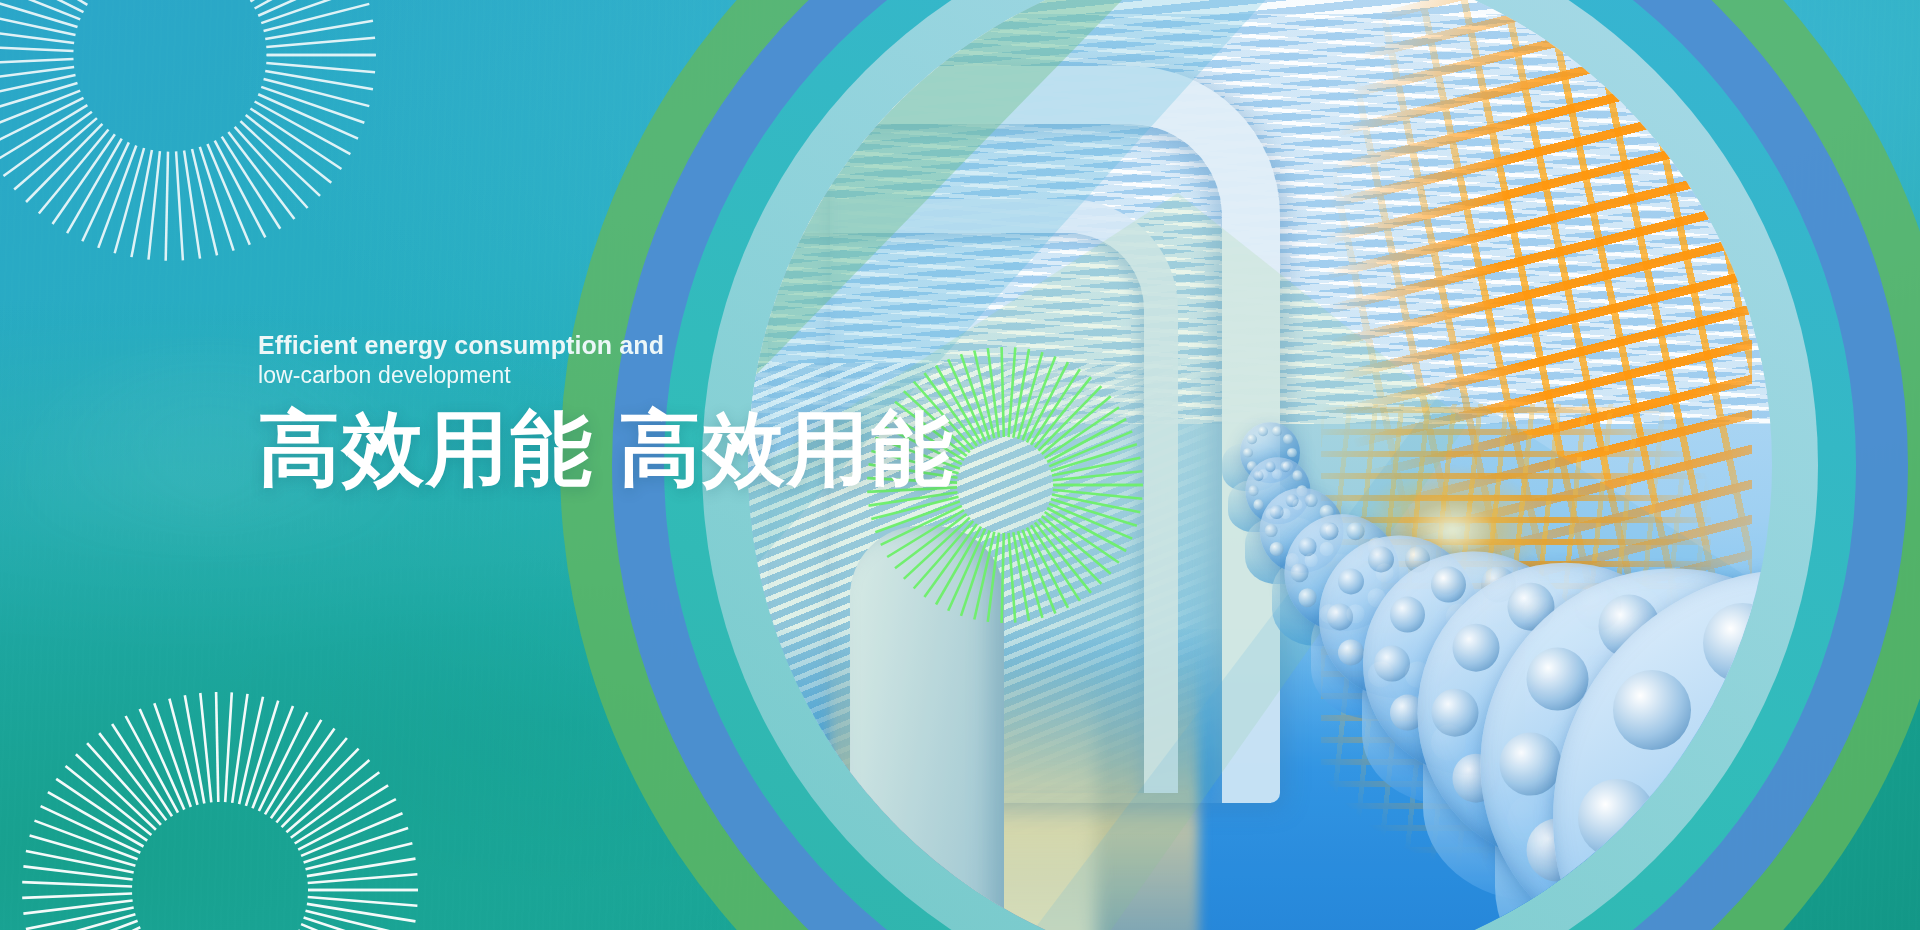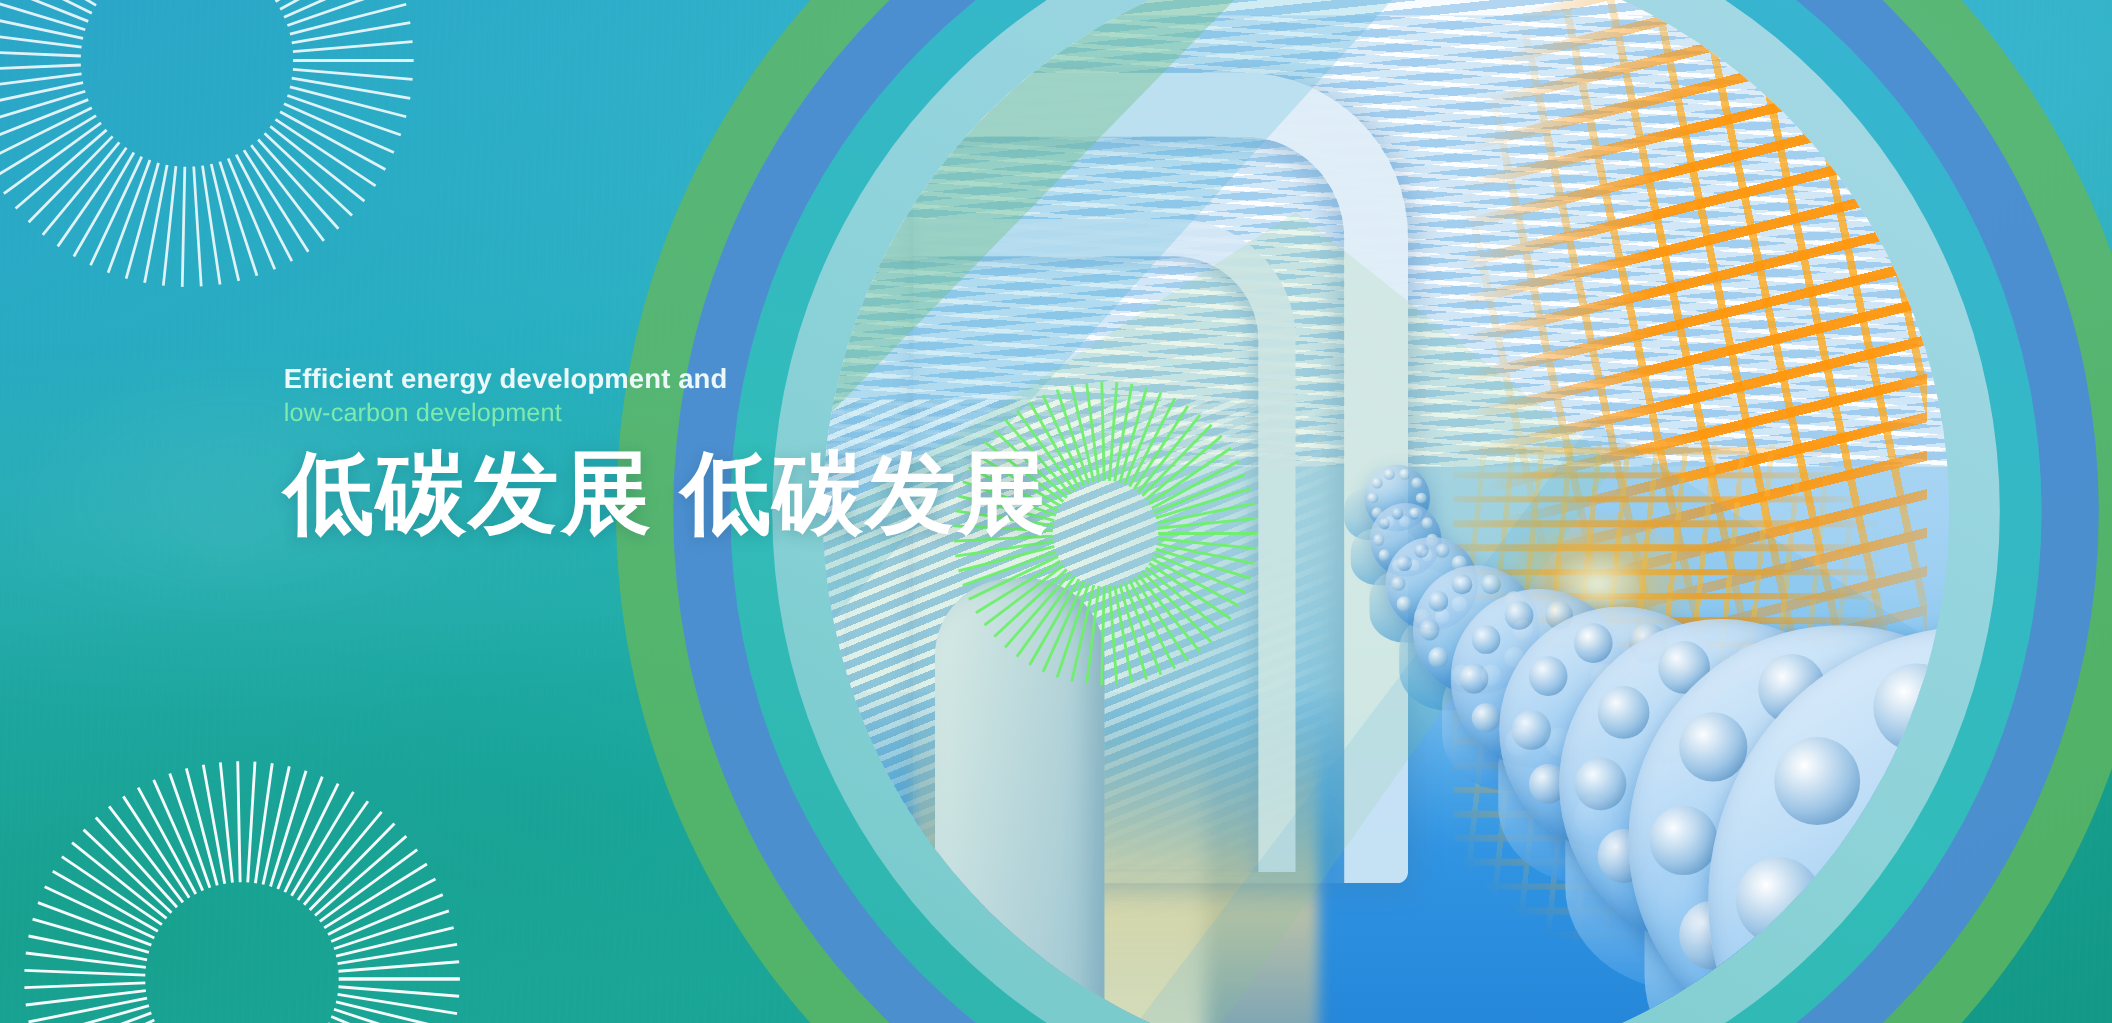--- a/index.html
+++ b/index.html
@@ -173,21 +173,21 @@
   
   .wedge{position:absolute;pointer-events:none;}
 
   
   .green-burst{position:absolute;left:865px;top:345px;width:280px;height:280px;}
 
   
   .copy{position:absolute;left:258px;top:330px;width:760px;}
   .eyebrow{color:#ecf7f8;letter-spacing:.1px;}
   .eyebrow .l1{display:block;font-size:25px;font-weight:700;line-height:30px;}
-  .eyebrow .l2{display:block;font-size:23px;font-weight:400;line-height:30px;opacity:.92;color:#86efac;}
+  .eyebrow .l2{display:block;font-size:23px;font-weight:400;line-height:30px;opacity:.92;color:#ffffff;}
   .headline{
     margin-top:14px;color:#ffffff;font-size:82px;line-height:90px;font-weight:700;
     letter-spacing:2px;white-space:nowrap;
     text-shadow:0 3px 14px rgba(10,70,80,.22);
   }
   .cta{
     margin-top:22px;display:inline-flex;align-items:center;justify-content:center;
     width:482px;height:48px;background:#ffffff;border-radius:26px;
     color:#1ca79a;font-size:18px;font-weight:700;letter-spacing:.6px;
     box-shadow:0 4px 18px rgba(12,80,85,.16);
@@ -585,21 +585,21 @@
           <line x1="187.0" y1="130.5" x2="275.3" y2="112.7"></line>
           <line x1="187.8" y1="135.2" x2="277.3" y2="126.3"></line>
           <line x1="188.0" y1="140.0" x2="278.0" y2="140.0"></line>
         </g>
     </svg>
   </div>
 
   <div class="copy">
 
     <div class="eyebrow">
-      <span class="l1">Efficient energy development and</span>
+      <span class="l1">Efficient energy consumption and</span>
       <span class="l2">low-carbon development</span>
     </div>
 
-    <div class="headline">低碳发展 低碳发展</div>
+    <div class="headline">高效用能 高效用能</div>
 
   </div>
 
 </div>
 
 </body></html>

